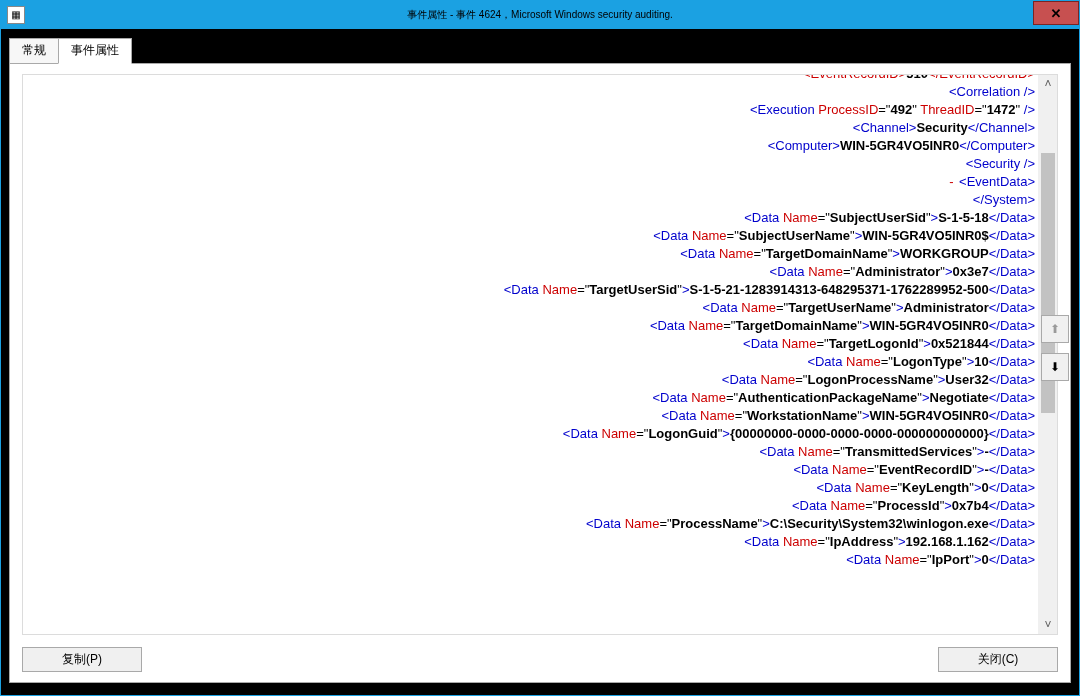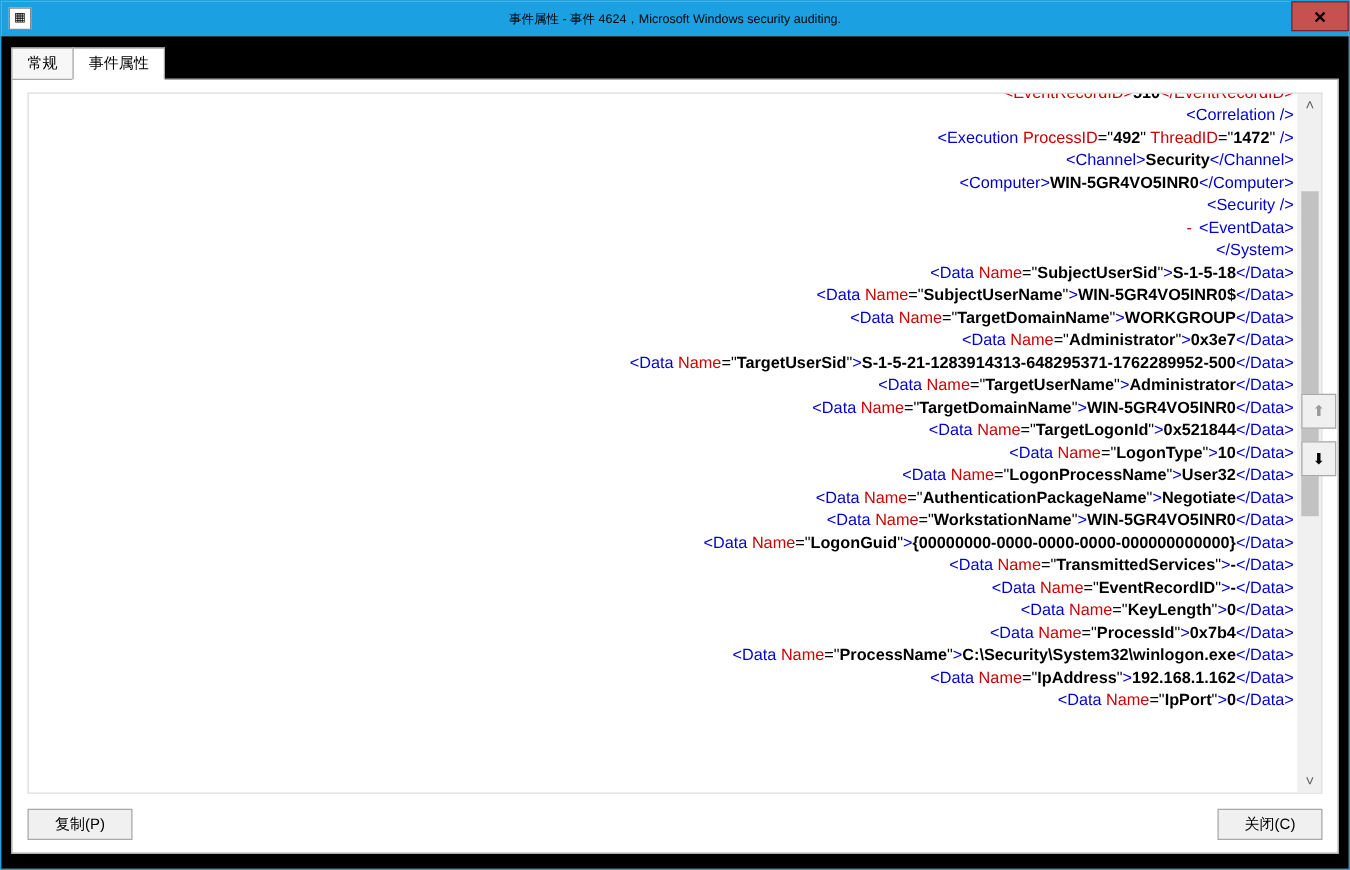--- a/index.html
+++ b/index.html
@@ -175,21 +175,21 @@
   .txt { color: #000; font-weight: bold; }
   .collapse { color: #cc0000; margin-right:2px;}
   .cut { color:#cc0000; }
   .footer {
     display: flex;
     justify-content: space-between;
     padding-top: 12px;
   }
   .btn {
     min-width: 74px;
-    padding: 3px 4px;
+    padding: 3px 22px;
     border: 1px solid #a9a9a9;
     background: #f0f0f0;
     cursor: pointer;
     text-align: center;
   }
   .nav-buttons {
     position: absolute;
     right: 10px;
     top: 314px;
     display: flex;

